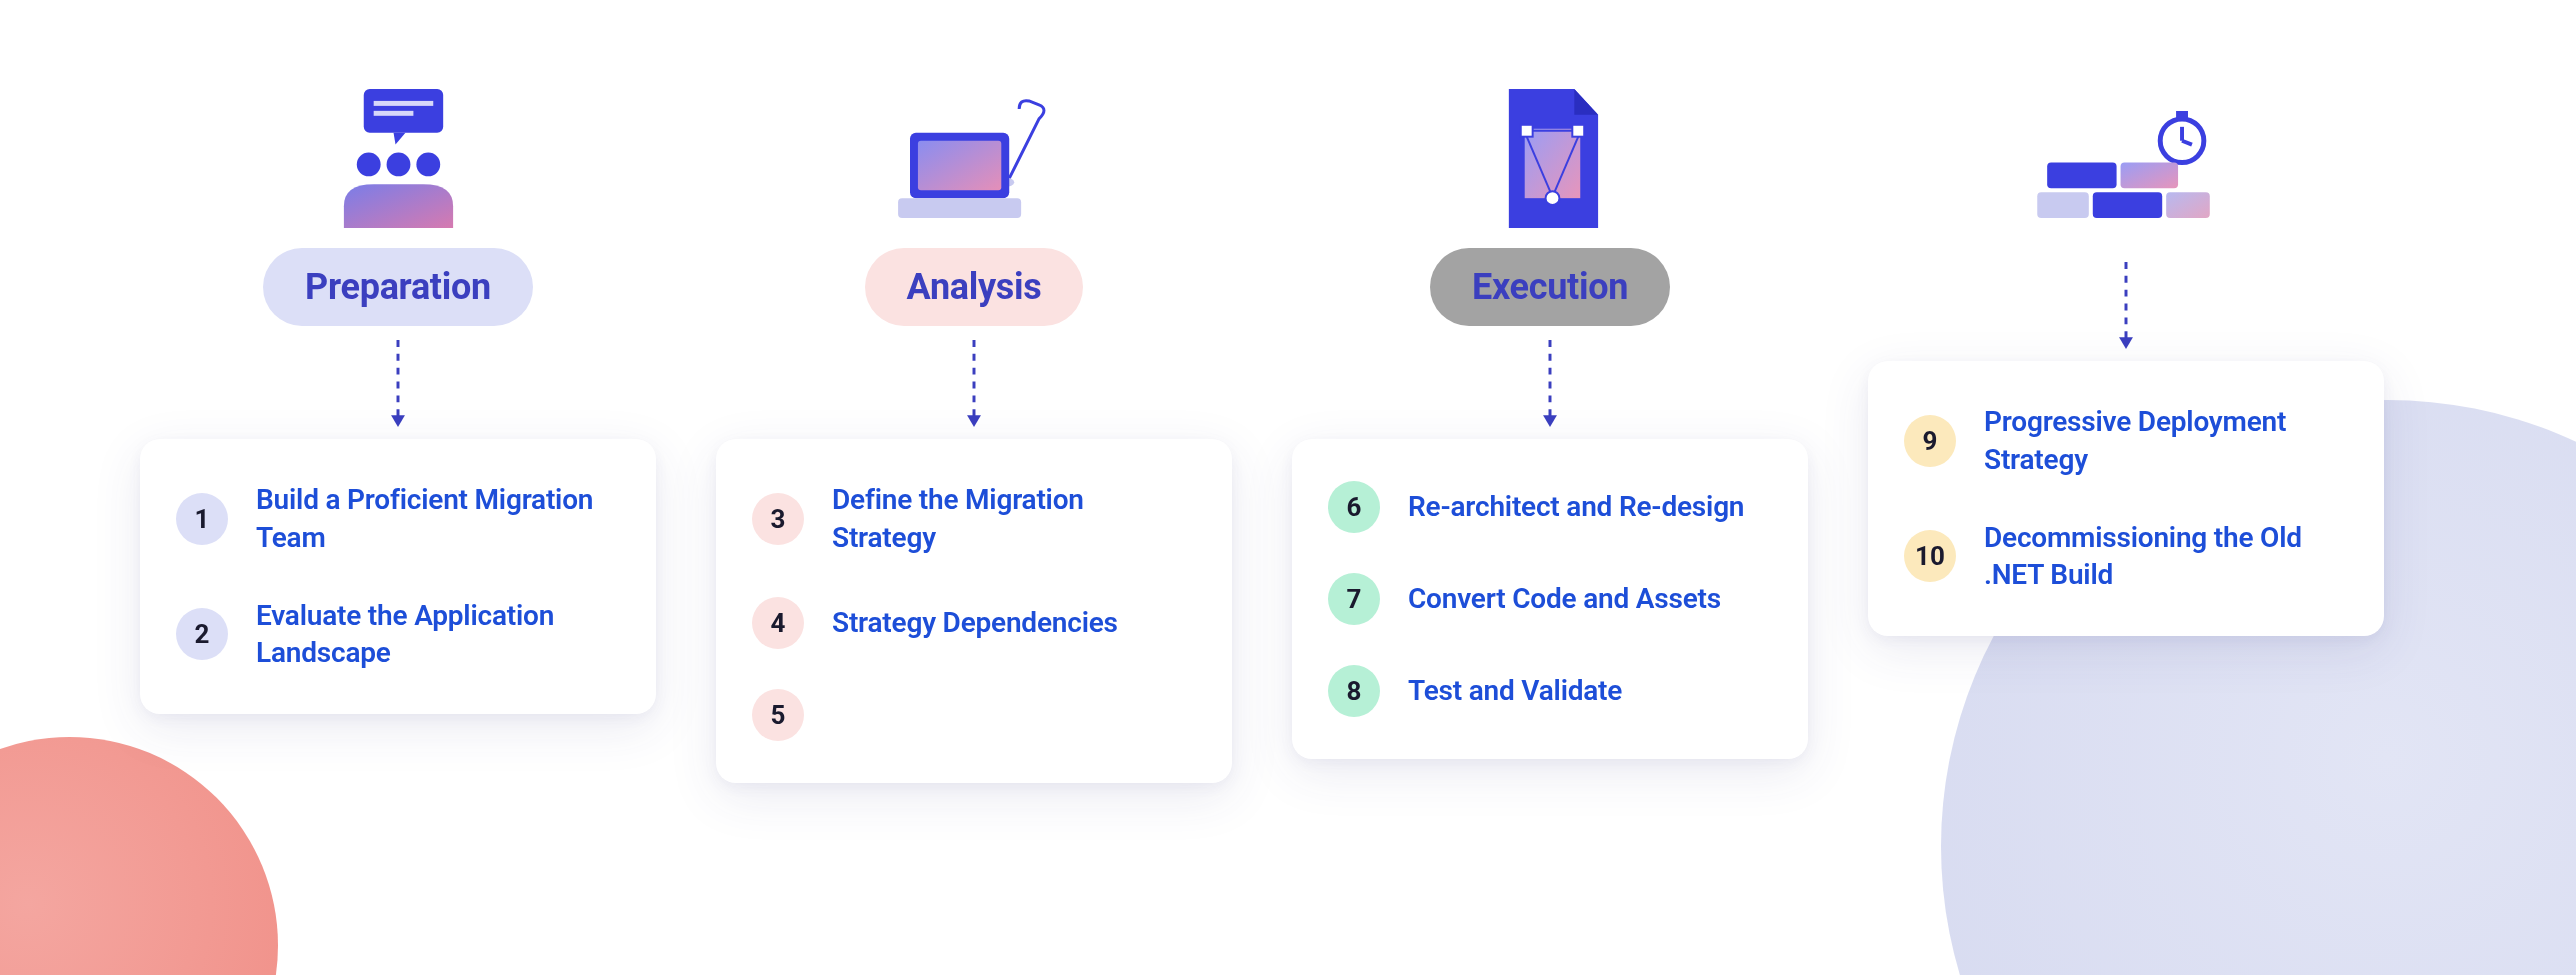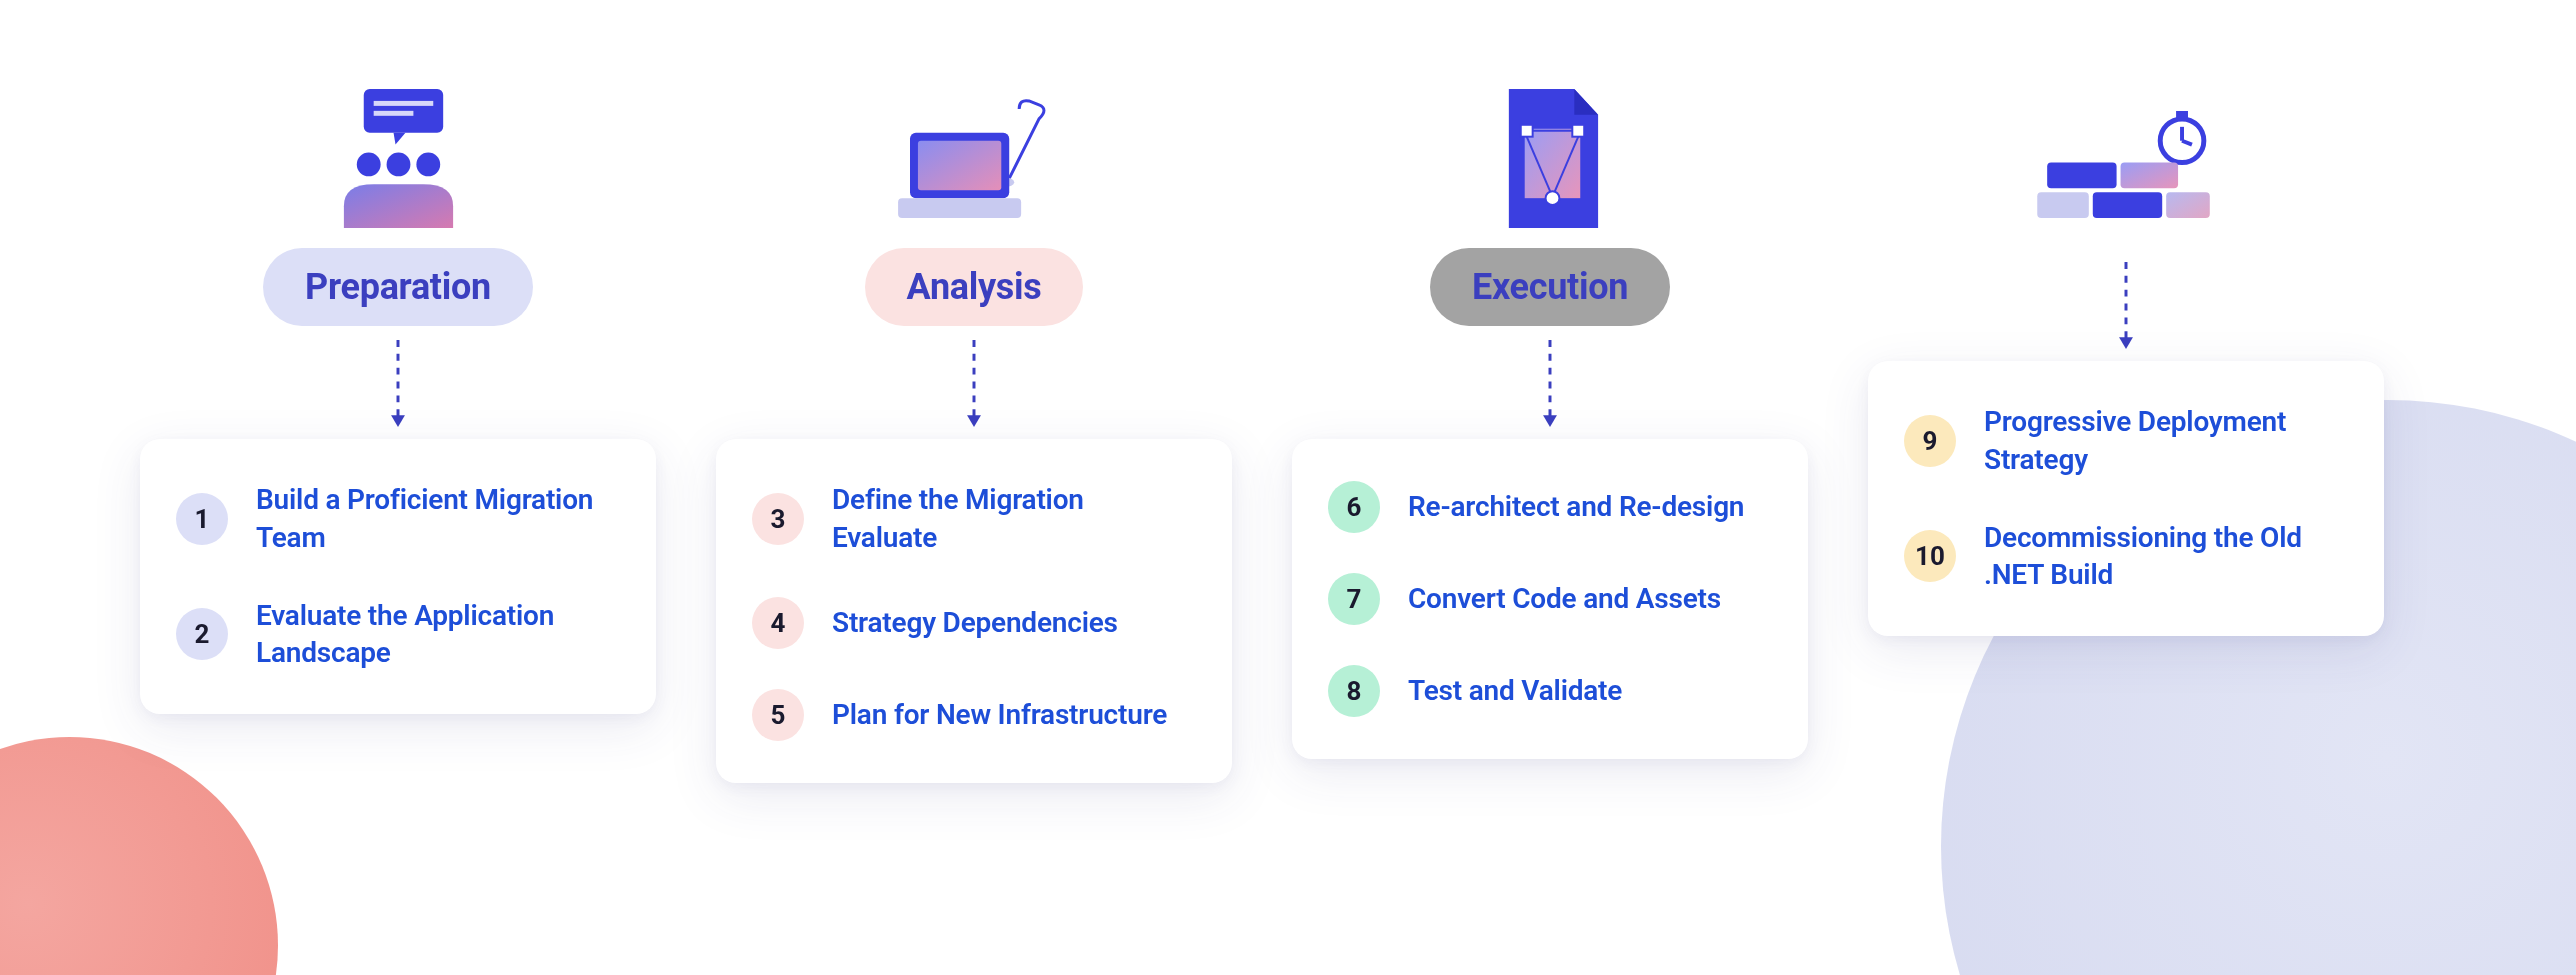--- a/index.html
+++ b/index.html
@@ -192,29 +192,28 @@
     </div>
     <div class="v-arrow">
       <svg width="20" height="89" viewBox="0 0 20 90">
           <line x1="10" y1="0" x2="10" y2="78" stroke="#3b3fbf" stroke-width="3" stroke-dasharray="7 7"></line>
           <polygon points="3,76 17,76 10,88" fill="#3b3fbf"></polygon>
         </svg>
     </div>
     <div class="card">
       <div class="step">
         <div class="num-badge badge-analysis">3</div>
-        <div class="step-text">Define the Migration Evaluate</div>
+        <div class="step-text">Define the Migration Strategy</div>
       </div>
       <div class="step">
         <div class="num-badge badge-analysis">4</div>
         <div class="step-text">Strategy Dependencies</div>
       </div>
       <div class="step">
         <div class="num-badge badge-analysis">5</div>
-        <div class="step-text">Plan for New Infrastructure</div>
       </div>
     </div>
   </div>
 
   <div class="phase">
     <div class="icon-wrap">
       <svg width="119" height="139" viewBox="0 0 120 140">
         <path d="M18 0 L84 0 L108 26 L108 140 L18 140 Z" fill="#3b3fe0"></path>
         <path d="M84 0 L84 26 L108 26 Z" fill="#2a2ec0"></path>
         <rect x="34" y="40" width="56" height="70" fill="url(#g3)"></rect>

